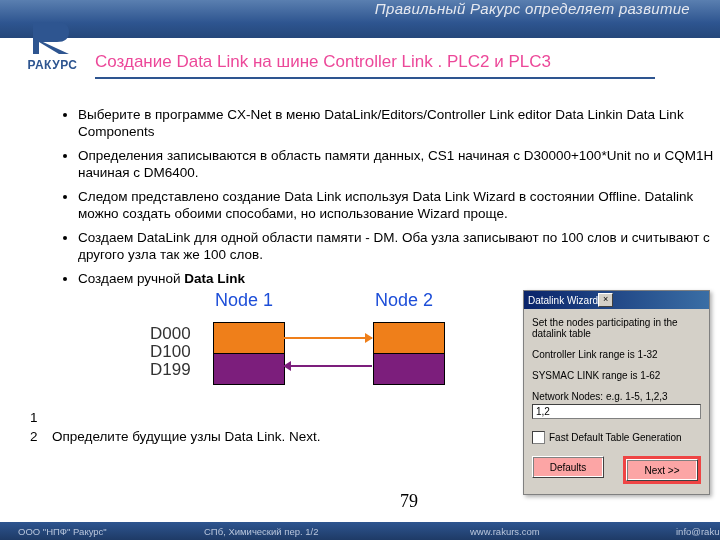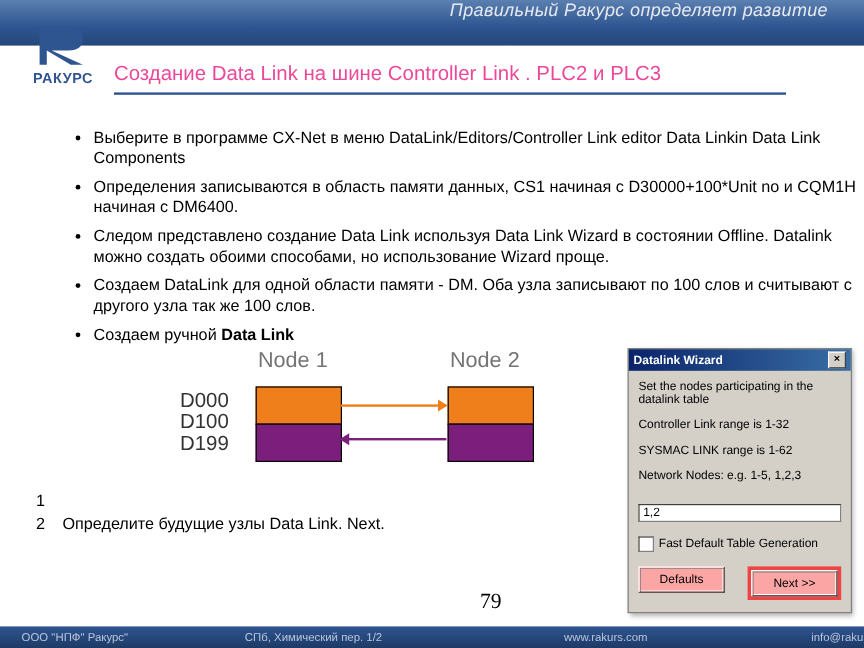--- a/index.html
+++ b/index.html
@@ -7,21 +7,21 @@
   .banner-text{position:absolute;right:30px;top:0;color:#e6e9f0;font-style:italic;font-size:15px;letter-spacing:.3px}
   .logo-wrap{position:absolute;left:10px;top:18px;width:85px;text-align:center}
   .logo-shape{position:relative;width:55px;height:38px;margin:0 auto}
   .logo-shape svg{width:55px;height:38px}
   .logo-text{font-size:12px;font-weight:bold;color:#2e5590;margin-top:2px;letter-spacing:.5px}
   .title{position:absolute;left:95px;top:52px;font-size:17px;color:#ec4899}
   .title-underline{position:absolute;left:95px;top:77px;width:560px;height:2px;background:#2e5590}
   .bullets{position:absolute;left:38px;top:92px;width:640px;font-size:13.5px;color:#000;line-height:1.3}
   .bullets li{margin-bottom:6px}
   .diagram{position:absolute;left:140px;top:290px;width:380px;height:130px}
-  .node-label{position:absolute;top:0;font-size:18px;color:#737373}
+  .node-label{position:absolute;top:0;font-size:18px;color:#1d4ed8}
   .nl1{left:75px}
   .nl2{left:235px}
   .box{position:absolute;width:70px;height:30px;border:1px solid #000}
   .orange{background:#ef7f1a}
   .purple{background:#7c1e7c}
   .b1o{left:73px;top:32px}
   .b1p{left:73px;top:63px}
   .b2o{left:233px;top:32px}
   .b2p{left:233px;top:63px}
   .arrow{position:absolute;height:2px}
@@ -31,25 +31,25 @@
   .arr-o .arrow-line{background:#ef7f1a}
   .arr-o .arrow-head{right:-1px;top:-4px;border-width:5px 0 5px 8px;border-color:transparent transparent transparent #ef7f1a}
   .arr-p{left:144px;top:75px;width:88px}
   .arr-p .arrow-line{background:#7c1e7c}
   .arr-p .arrow-head{left:-1px;top:-4px;border-width:5px 8px 5px 0;border-color:transparent #7c1e7c transparent transparent}
   .dlabels{position:absolute;left:10px;top:35px;font-size:17px;color:#333;line-height:18px}
   .steps{position:absolute;left:30px;top:410px;font-size:13.5px;color:#000}
   .step{display:flex;margin-bottom:4px}
   .step-num{width:22px}
   .dialog{position:absolute;right:10px;top:290px;width:185px;border:1px solid #808080;background:#d4d0c8;font-size:10px;box-shadow:2px 2px 4px rgba(0,0,0,.3)}
-  .dlg-title{background:linear-gradient(90deg,#0a246a,#3a6ea5);color:#fff;padding:2px 4px;font-size:10px;font-weight:bold;display:flex;justify-content:space-between;align-items:center}
+  .dlg-title{background:linear-gradient(90deg,#0a246a,#3a6ea5);color:#fff;padding:2px 4px;font-size:10px;font-weight:normal;display:flex;align-items:center}
   .dlg-close{width:13px;height:12px;background:#d4d0c8;border:1px solid #fff;border-right-color:#404040;border-bottom-color:#404040;color:#000;font-size:9px;text-align:center;line-height:10px;font-family:Arial}
   .dlg-body{padding:8px 8px 10px;color:#000}
   .dlg-body p{margin:0 0 10px}
-  .dlg-input{margin-top:18px}
+  .dlg-input{margin-top:2px}
   .dlg-input input{width:100%;box-sizing:border-box;border:1px solid #808080;border-top-color:#404040;border-left-color:#404040;background:#fff;font-size:10px;padding:1px 3px}
   .dlg-check{margin-top:12px;display:flex;align-items:center;gap:4px}
   .dlg-check .cb{width:11px;height:11px;background:#fff;border:1px solid #808080;border-top-color:#404040;border-left-color:#404040}
   .dlg-btns{display:flex;justify-content:space-between;margin-top:12px}
   .dlg-btn{width:70px;height:20px;background:#fca5a5;border:1px solid #fff;border-right-color:#404040;border-bottom-color:#404040;font-size:10px;display:flex;align-items:center;justify-content:center;box-shadow:1px 1px 0 #808080 inset,-1px -1px 0 #fff inset}
   .btn-outer{border:3px solid #ef4444;padding:0}
   .page-num{position:absolute;left:400px;bottom:28px;font-family:"Times New Roman",serif;font-size:18px}
   .footer{position:absolute;left:0;bottom:0;width:720px;height:18px;background:linear-gradient(180deg,#2e5590,#1e3a66);color:#b8c5db;font-size:9.5px;display:flex;align-items:center}
   .footer span{padding:0 18px}
   .footer .f1{flex:0 0 150px}

